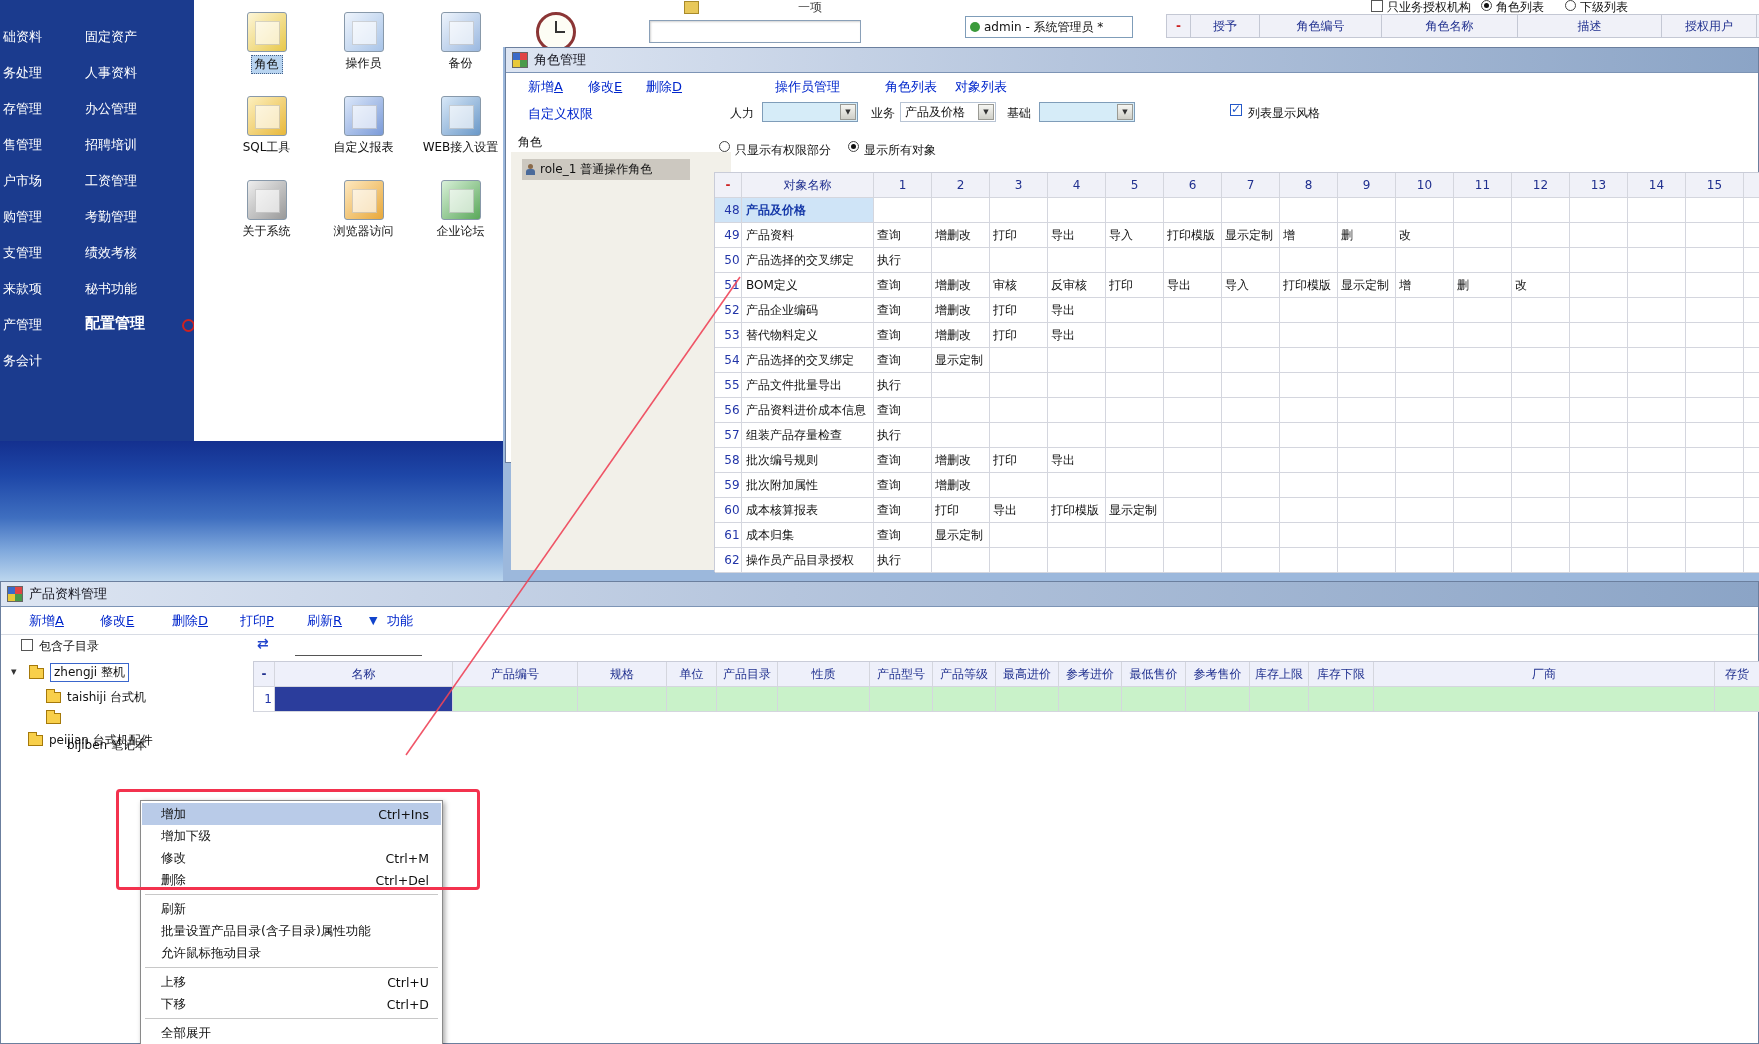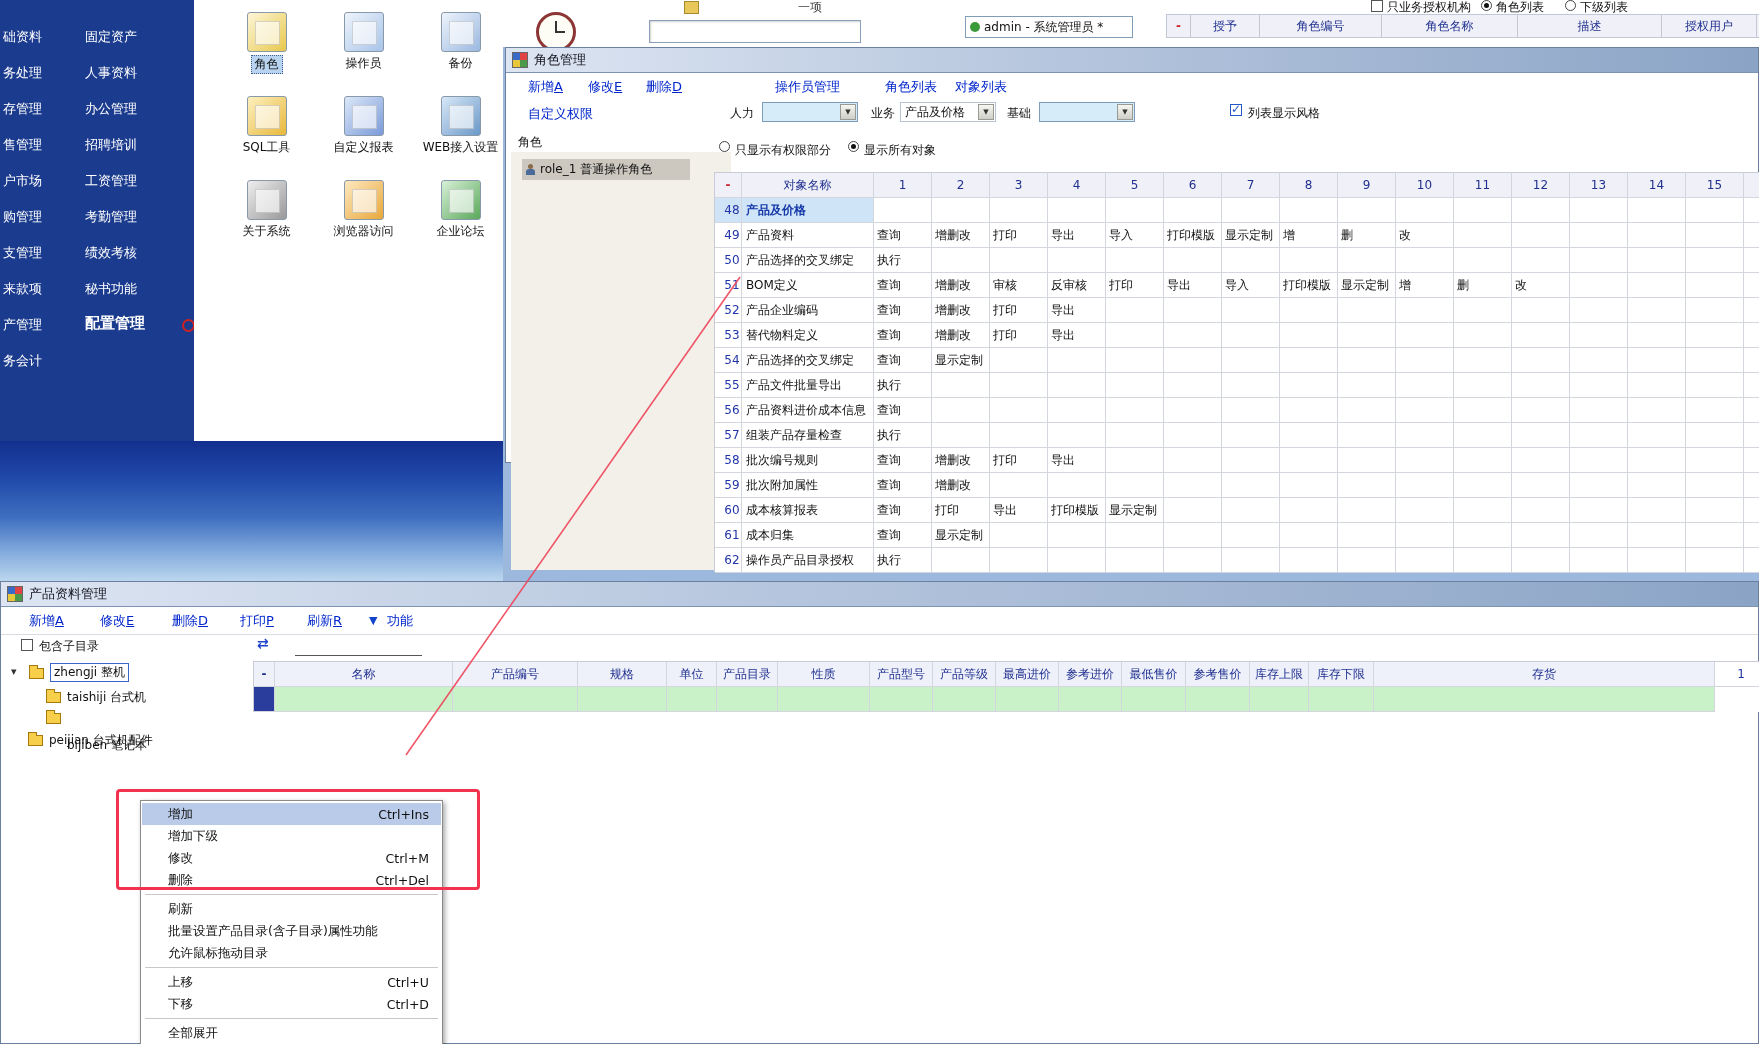--- a/index.html
+++ b/index.html
@@ -111,21 +111,21 @@
   #product-table{position:absolute;left:252px;top:79px;display:grid;
     grid-template-columns:21px 178px 125px 89px 50px 61px 92px 63px 63px 63px 63px 64px 64px 59px 65px 341px 45px;
     grid-auto-rows:25px;background:#fff;border-top:1px solid #c9ccd8;border-left:1px solid #c9ccd8;
     font-size:12px;box-sizing:border-box;}
   .pgh{background:#eef0fa;text-align:center;color:#20308f;cursor:pointer;}
   .psel{background:#2b3d9c;cursor:pointer;}
   .pgreen{background:#c9f2c9;cursor:pointer;}
   
   #context-menu{position:absolute;left:140px;top:800px;width:303px;background:#fff;
     border:1px solid #8a8a8a;box-shadow:2px 2px 5px rgba(0,0,0,.35);padding:2px 1px;z-index:40;box-sizing:border-box;}
-  .menu-item{height:22px;display:flex;align-items:center;padding:0 12px 0 26px;font-size:12.5px;color:#111;cursor:pointer;}
+  .menu-item{height:22px;display:flex;align-items:center;padding:0 12px 0 19px;font-size:12.5px;color:#111;cursor:pointer;}
   .menu-item.hl{background:#b9cbe8;}
   .mi-label{flex:1;white-space:nowrap;overflow:hidden;}
   .mi-short{white-space:nowrap;}
   .menu-sep{height:7px;position:relative;}
   .menu-sep::after{content:'';position:absolute;left:3px;right:3px;top:3px;border-top:1px solid #c8c8c8;}
   
   #red-rect{position:absolute;left:116px;top:789px;width:358px;height:95px;border:3px solid #f3324e;
     border-radius:4px;z-index:50;pointer-events:none;}
   #red-line{position:absolute;left:0;top:0;z-index:55;pointer-events:none;}
   #red-line line{stroke:#ef4458;stroke-width:1.6;opacity:.9;}
@@ -583,20 +583,21 @@
         <div class="gc pgh">产品目录</div>
         <div class="gc pgh">性质</div>
         <div class="gc pgh">产品型号</div>
         <div class="gc pgh">产品等级</div>
         <div class="gc pgh">最高进价</div>
         <div class="gc pgh">参考进价</div>
         <div class="gc pgh">最低售价</div>
         <div class="gc pgh">参考售价</div>
         <div class="gc pgh">库存上限</div>
         <div class="gc pgh">库存下限</div>
+        <div class="gc pgh">厂商</div>
         <div class="gc pgh">存货</div>
         <div class="gc gnum">1</div>
         <div class="gc psel"></div>
         <div class="gc pgreen"></div>
         <div class="gc pgreen"></div>
         <div class="gc pgreen"></div>
         <div class="gc pgreen"></div>
         <div class="gc pgreen"></div>
         <div class="gc pgreen"></div>
         <div class="gc pgreen"></div>

